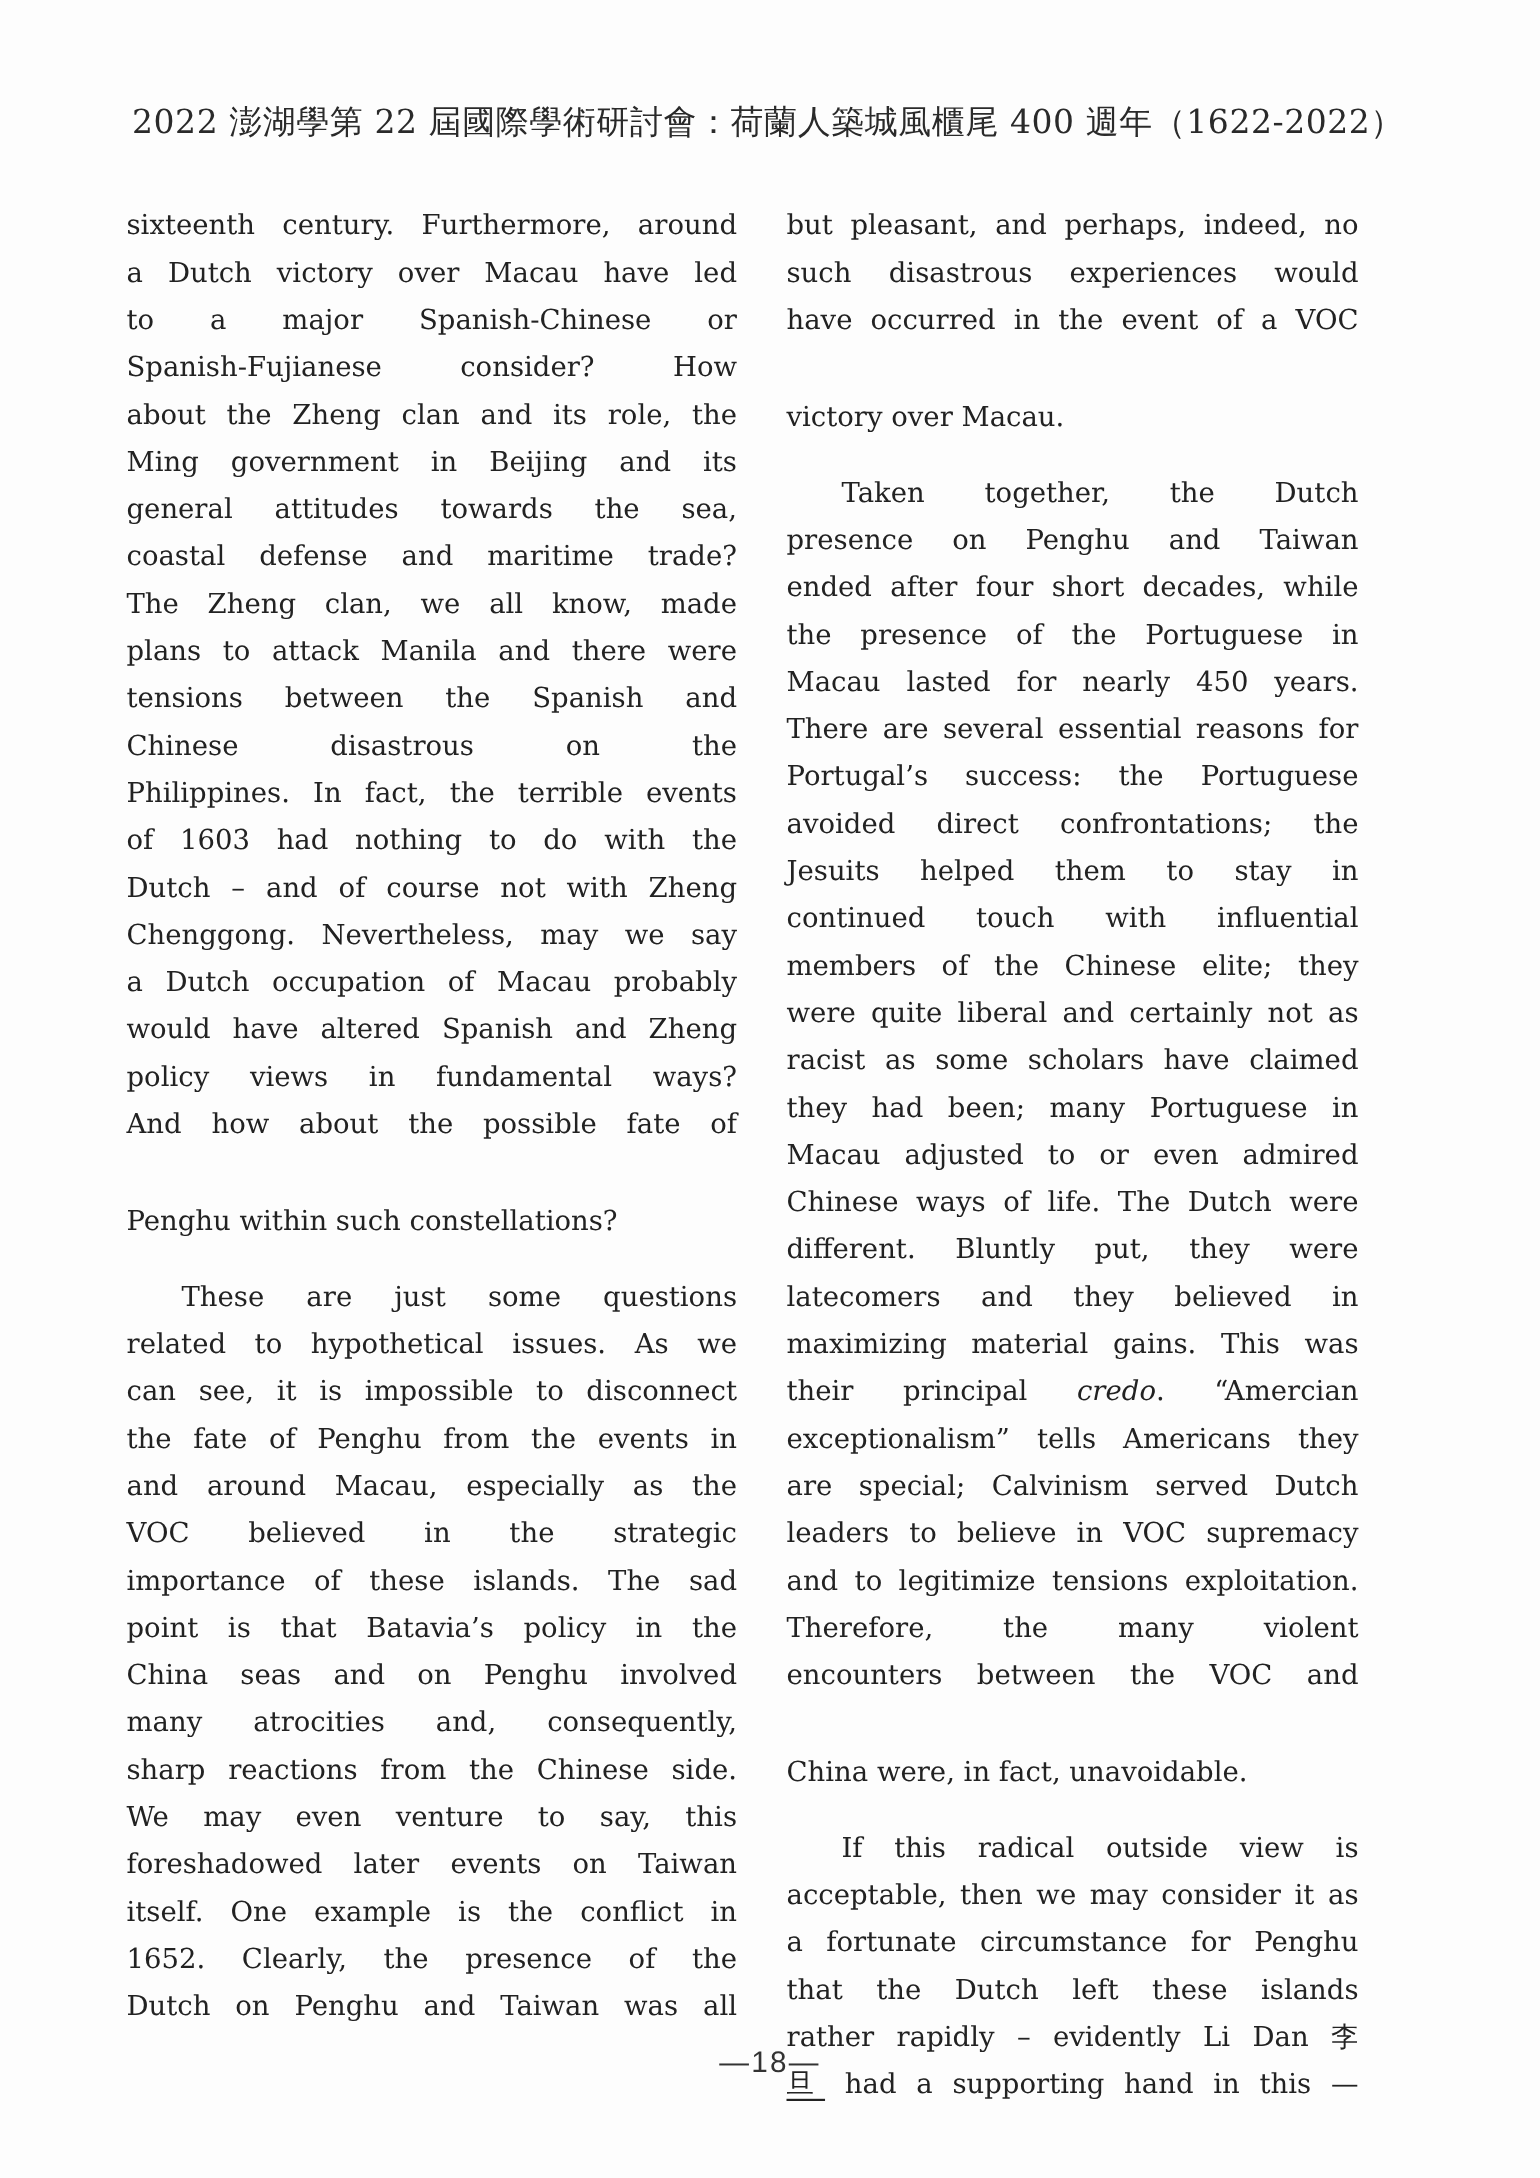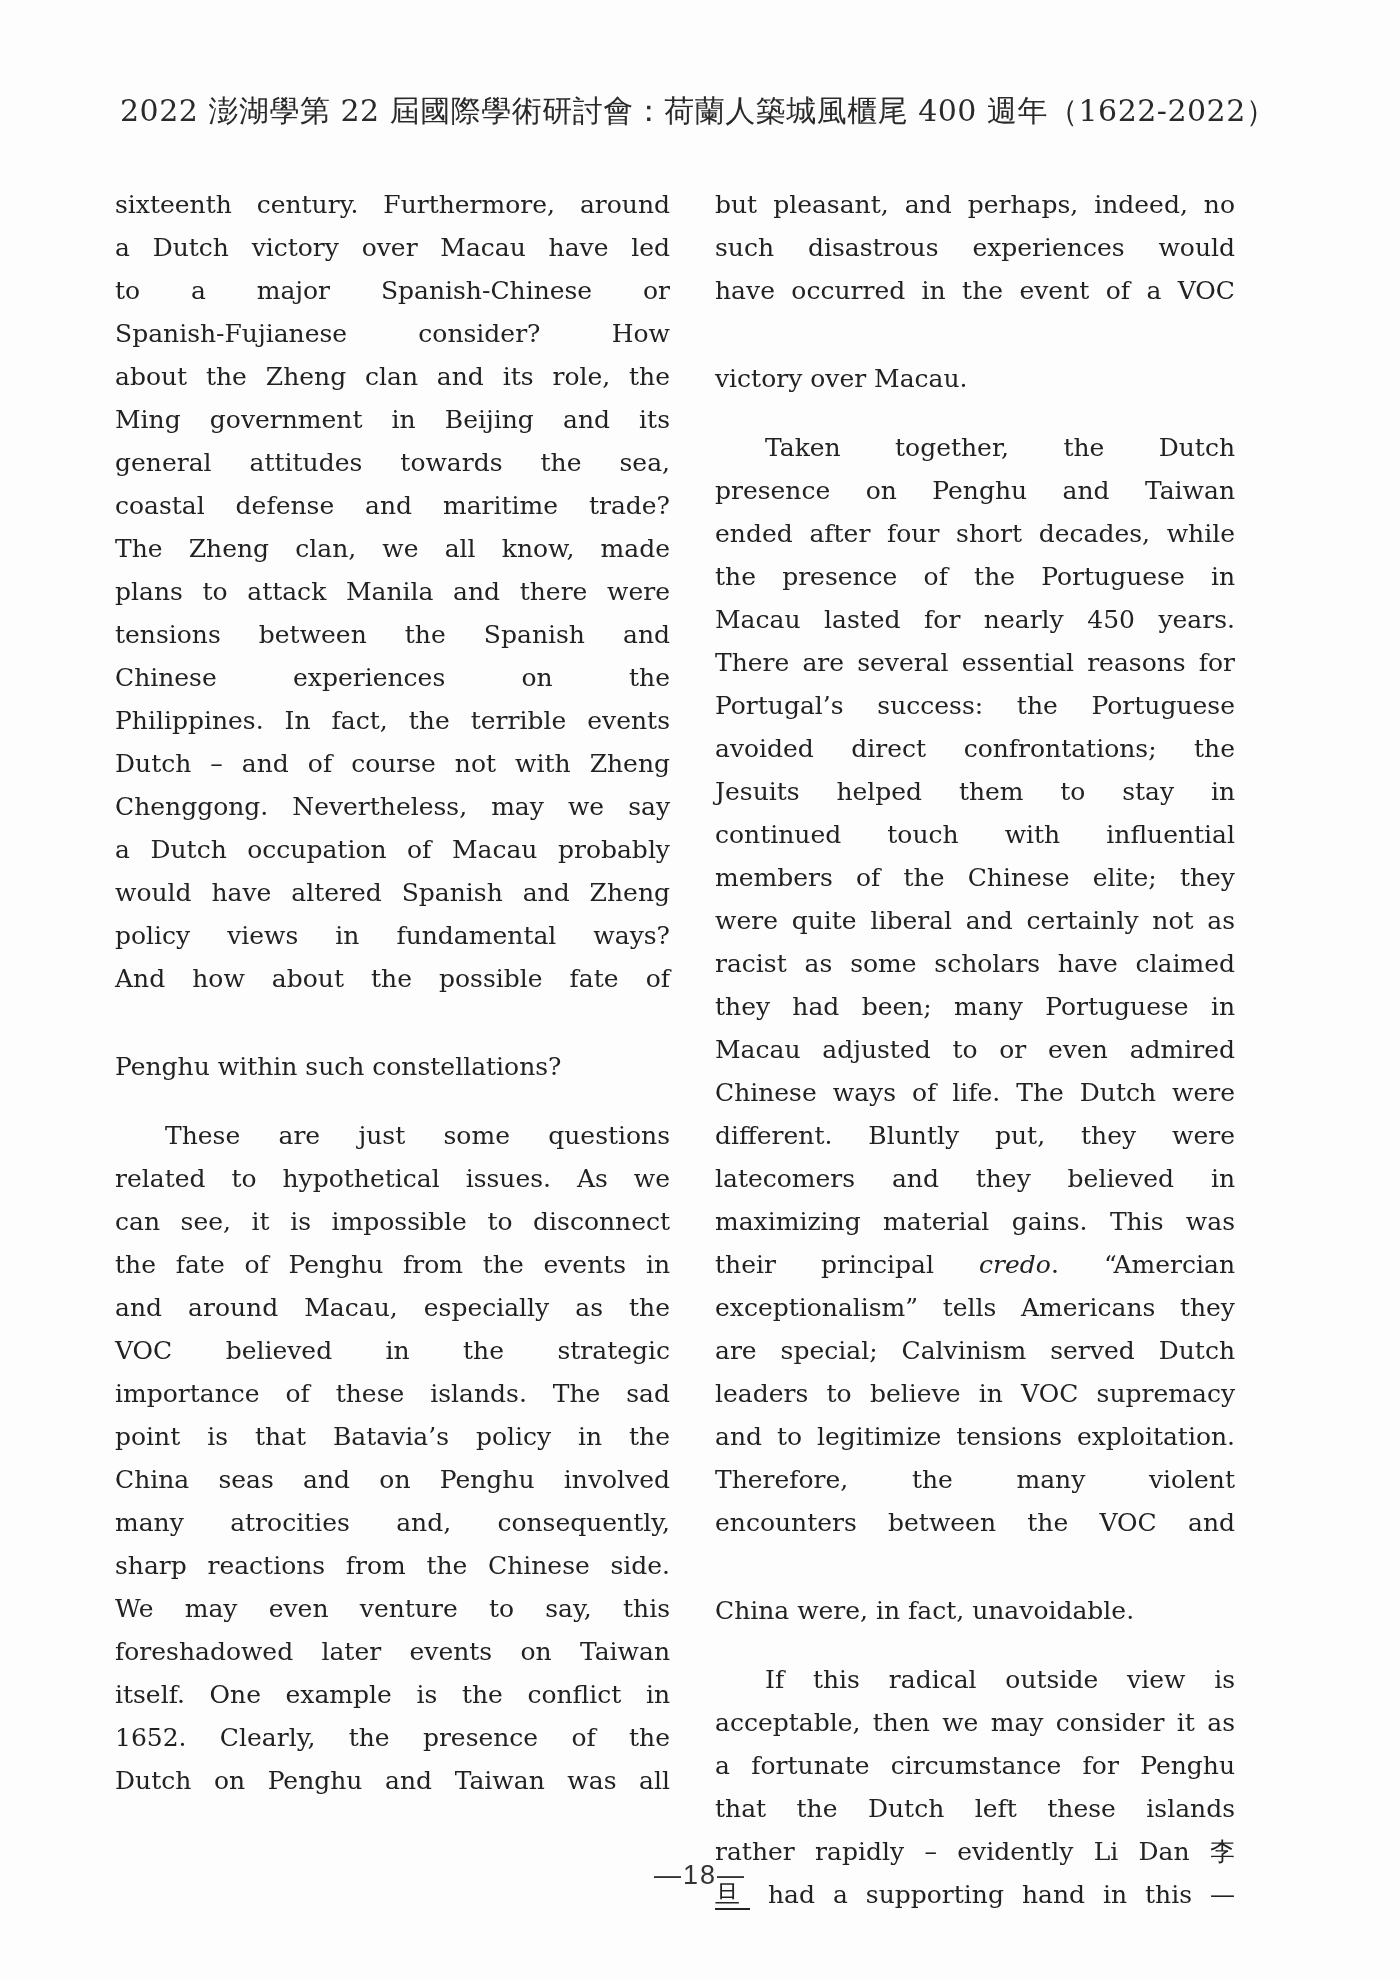--- a/index.html
+++ b/index.html
@@ -78,22 +78,23 @@
           <div class="line">a Dutch victory over Macau have led</div>
           <div class="line">to a major Spanish-Chinese or</div>
           <div class="line">Spanish-Fujianese consider? How</div>
           <div class="line">about the Zheng clan and its role, the</div>
           <div class="line">Ming government in Beijing and its</div>
           <div class="line">general attitudes towards the sea,</div>
           <div class="line">coastal defense and maritime trade?</div>
           <div class="line">The Zheng clan, we all know, made</div>
           <div class="line">plans to attack Manila and there were</div>
           <div class="line">tensions between the Spanish and</div>
-          <div class="line">Chinese experiences on the</div>
+          <div class="line">Chinese disastrous on the</div>
           <div class="line">Philippines. In fact, the terrible events</div>
+          <div class="line">of 1603 had nothing to do with the</div>
           <div class="line">Dutch – and of course not with Zheng</div>
           <div class="line">Chenggong. Nevertheless, may we say</div>
           <div class="line">a Dutch occupation of Macau probably</div>
           <div class="line">would have altered Spanish and Zheng</div>
           <div class="line">policy views in fundamental ways?</div>
           <div class="line">And how about the possible fate of</div>
           <div class="line last">Penghu within such constellations?</div>
         </div>
         <div class="paragraph indent">
           <div class="line">These are just some questions</div>

